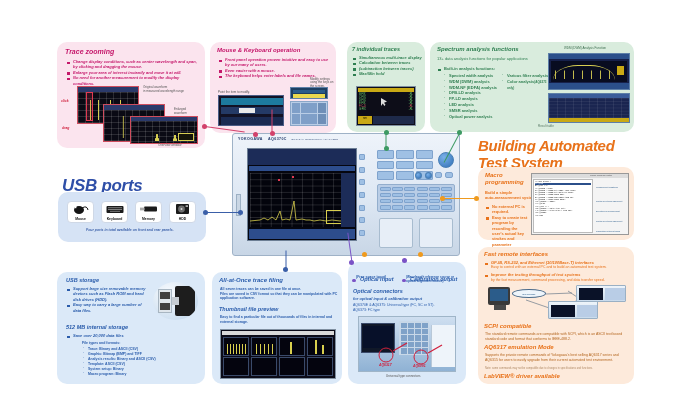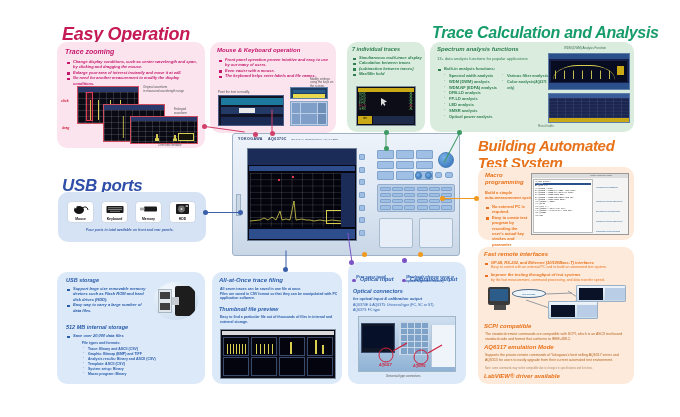--- a/index.html
+++ b/index.html
@@ -109,22 +109,20 @@
   .usb-ico .gly { flex: 1; display: flex; align-items: center; justify-content: center; }
 
   .footnote { position: absolute; font-size: 2.6px; color: #777; }
   .redlbl { color: #d01f3c; font-weight: bold; font-style: italic; }
 </style>
 </head>
 <body>
 
 <div class="page">
 
-  <div class="sec-title" id="t-easy-op">Easy Operation</div>
-  <div class="sec-title" id="t-trace-calc">Trace Calculation and Analysis</div>
   <div class="sec-title" id="t-usb">USB ports</div>
   <div class="sec-title" id="t-build">Building Automated
 Test System</div>
 
   <div class="card pink" style="left:57px; top:42px; width:148px; height:106px;">
     <div class="ctitle pinkT t7" style="position:absolute; left:8px; top:6px;">Trace zooming</div>
     <ul class="b pinkT t4 ital bold" style="position:absolute; left:10px; top:17px; width:132px;">
       <li>Change display conditions, such as center wavelength and span, by clicking and dragging the mouse.</li>
       <li>Enlarge your area of interest instantly and  move it at will.</li>
       <li>No need for another measurement to modify the display conditions.</li>

